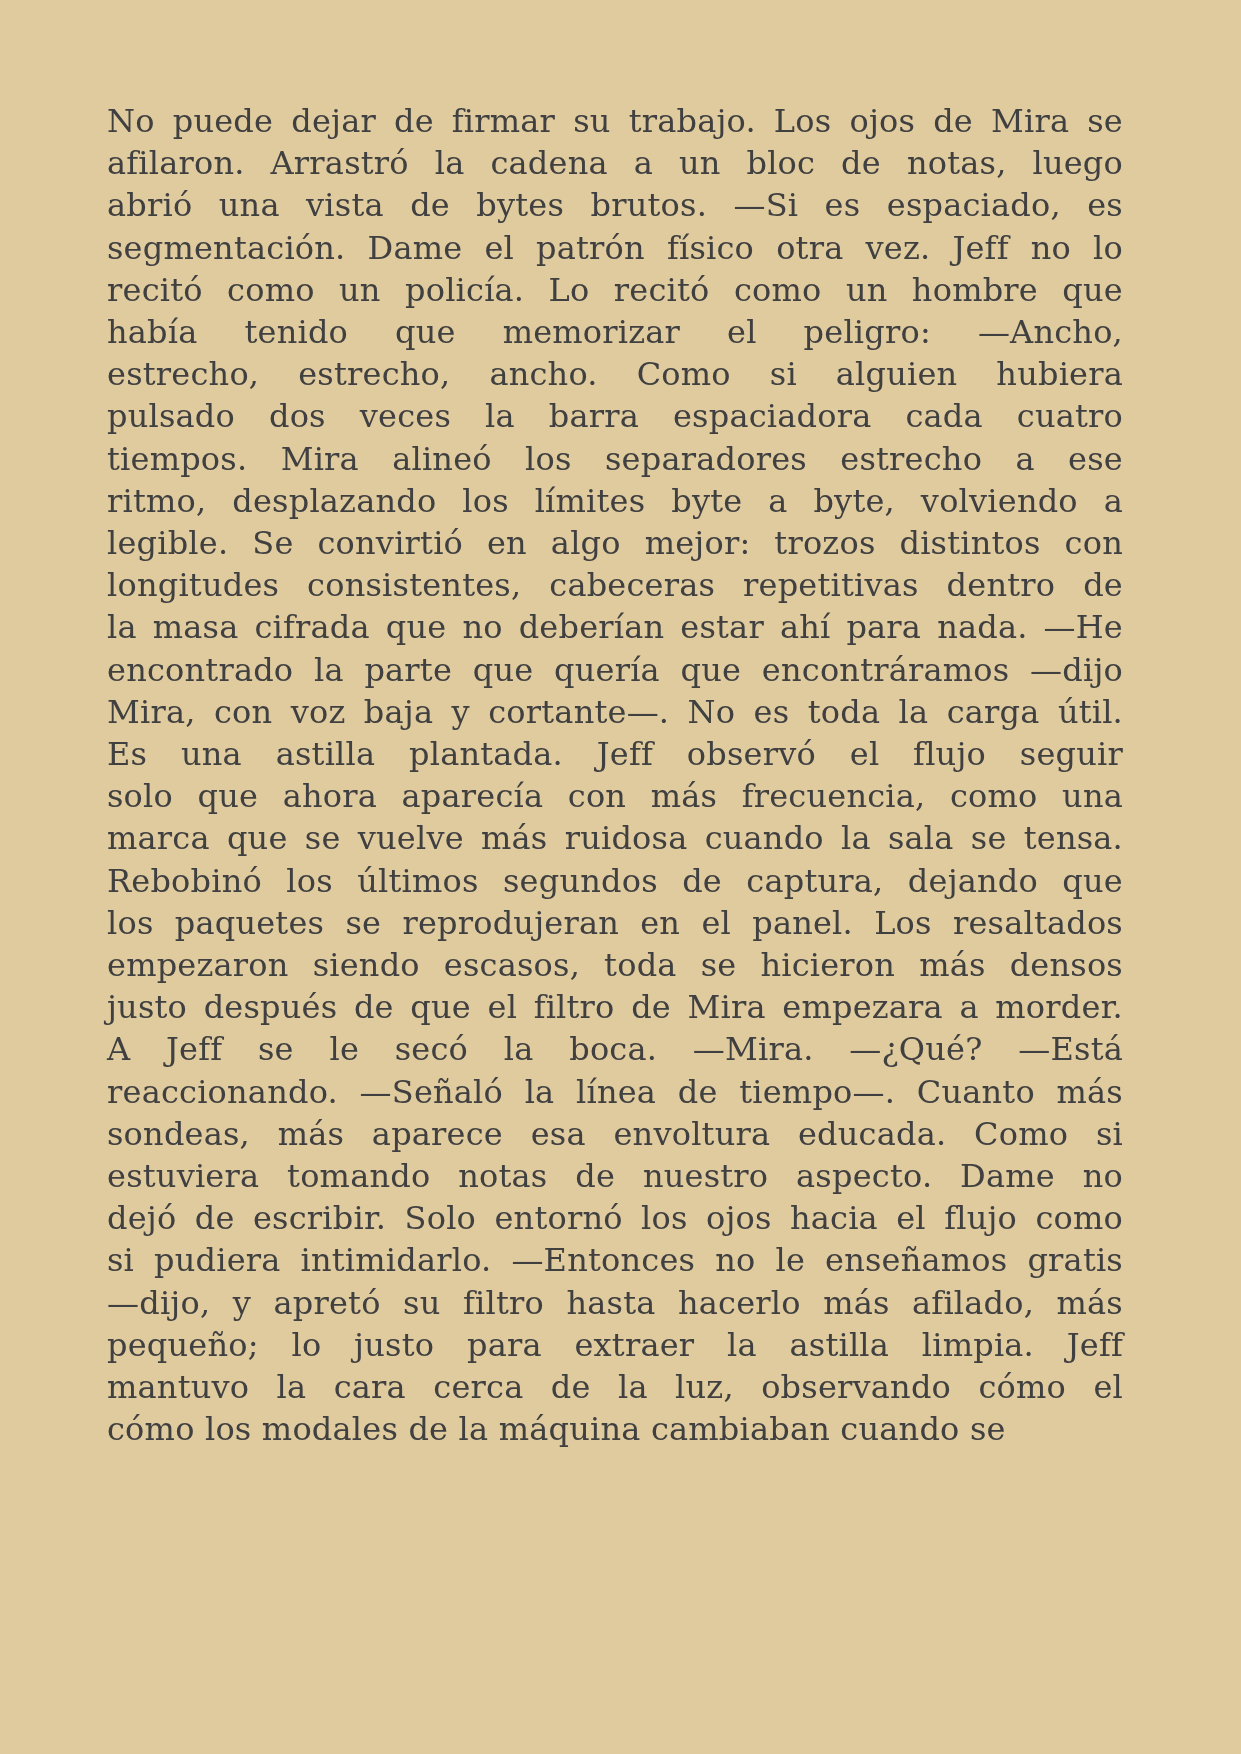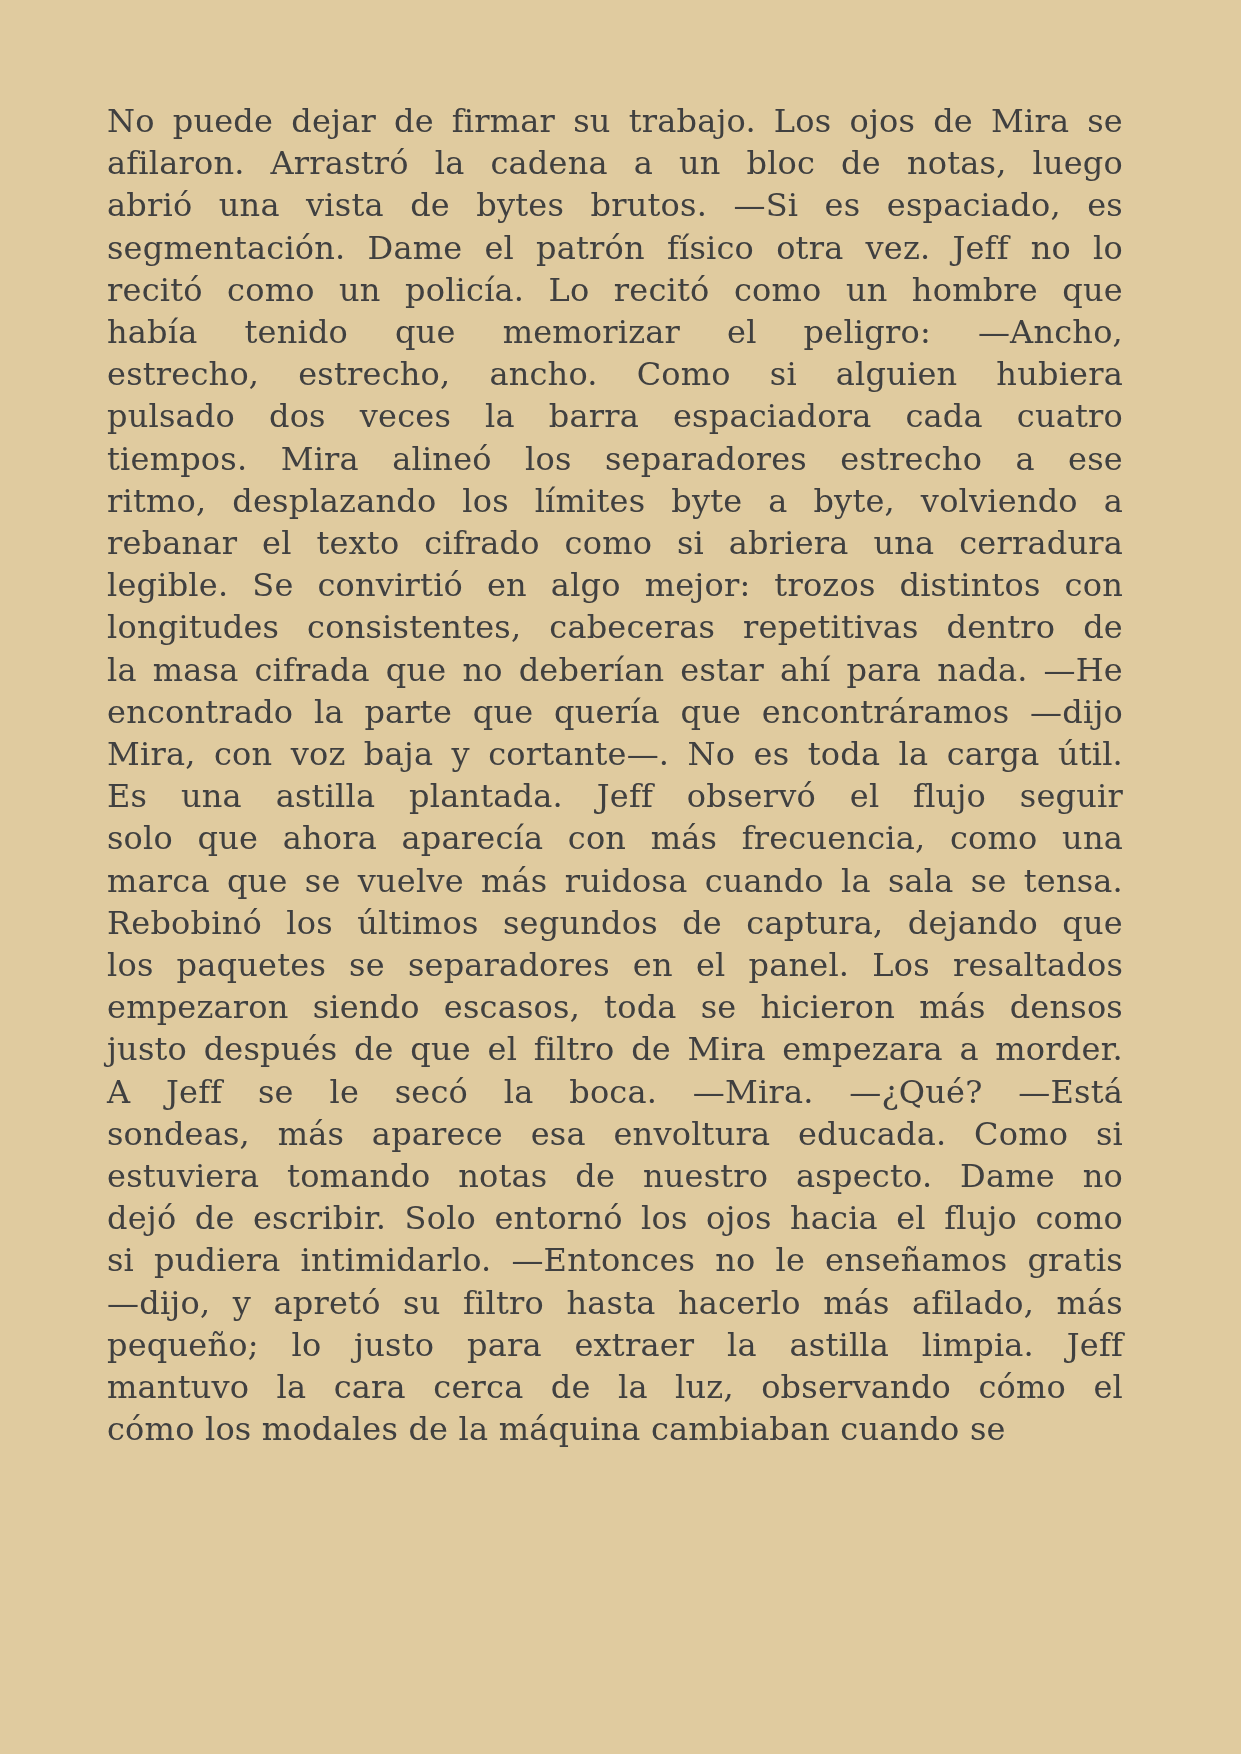--- a/index.html
+++ b/index.html
@@ -45,34 +45,34 @@
       <div class="line">No puede dejar de firmar su trabajo. Los ojos de Mira se</div>
       <div class="line">afilaron. Arrastró la cadena a un bloc de notas, luego</div>
       <div class="line">abrió una vista de bytes brutos. —Si es espaciado, es</div>
       <div class="line">segmentación. Dame el patrón físico otra vez. Jeff no lo</div>
       <div class="line">recitó como un policía. Lo recitó como un hombre que</div>
       <div class="line">había tenido que memorizar el peligro: —Ancho,</div>
       <div class="line">estrecho, estrecho, ancho. Como si alguien hubiera</div>
       <div class="line">pulsado dos veces la barra espaciadora cada cuatro</div>
       <div class="line">tiempos. Mira alineó los separadores estrecho a ese</div>
       <div class="line">ritmo, desplazando los límites byte a byte, volviendo a</div>
-      <div class="line">rebanar el texto cifrado como si abriera una cerradura</div>
       <div class="line">legible. Se convirtió en algo mejor: trozos distintos con</div>
       <div class="line">longitudes consistentes, cabeceras repetitivas dentro de</div>
       <div class="line">la masa cifrada que no deberían estar ahí para nada. —He</div>
       <div class="line">encontrado la parte que quería que encontráramos —dijo</div>
       <div class="line">Mira, con voz baja y cortante—. No es toda la carga útil.</div>
       <div class="line">Es una astilla plantada. Jeff observó el flujo seguir</div>
       <div class="line">solo que ahora aparecía con más frecuencia, como una</div>
       <div class="line">marca que se vuelve más ruidosa cuando la sala se tensa.</div>
       <div class="line">Rebobinó los últimos segundos de captura, dejando que</div>
-      <div class="line">los paquetes se separadores en el panel. Los resaltados</div>
+      <div class="line">los paquetes se reprodujeran en el panel. Los resaltados</div>
       <div class="line">empezaron siendo escasos, toda se hicieron más densos</div>
       <div class="line">justo después de que el filtro de Mira empezara a morder.</div>
       <div class="line">A Jeff se le secó la boca. —Mira. —¿Qué? —Está</div>
+      <div class="line">reaccionando. —Señaló la línea de tiempo—. Cuanto más</div>
       <div class="line">sondeas, más aparece esa envoltura educada. Como si</div>
       <div class="line">estuviera tomando notas de nuestro aspecto. Dame no</div>
       <div class="line">dejó de escribir. Solo entornó los ojos hacia el flujo como</div>
       <div class="line">si pudiera intimidarlo. —Entonces no le enseñamos gratis</div>
       <div class="line">—dijo, y apretó su filtro hasta hacerlo más afilado, más</div>
       <div class="line">pequeño; lo justo para extraer la astilla limpia. Jeff</div>
       <div class="line">mantuvo la cara cerca de la luz, observando cómo el</div>
       <div class="line">cómo los modales de la máquina cambiaban cuando se</div>
     </div>
 </div>

